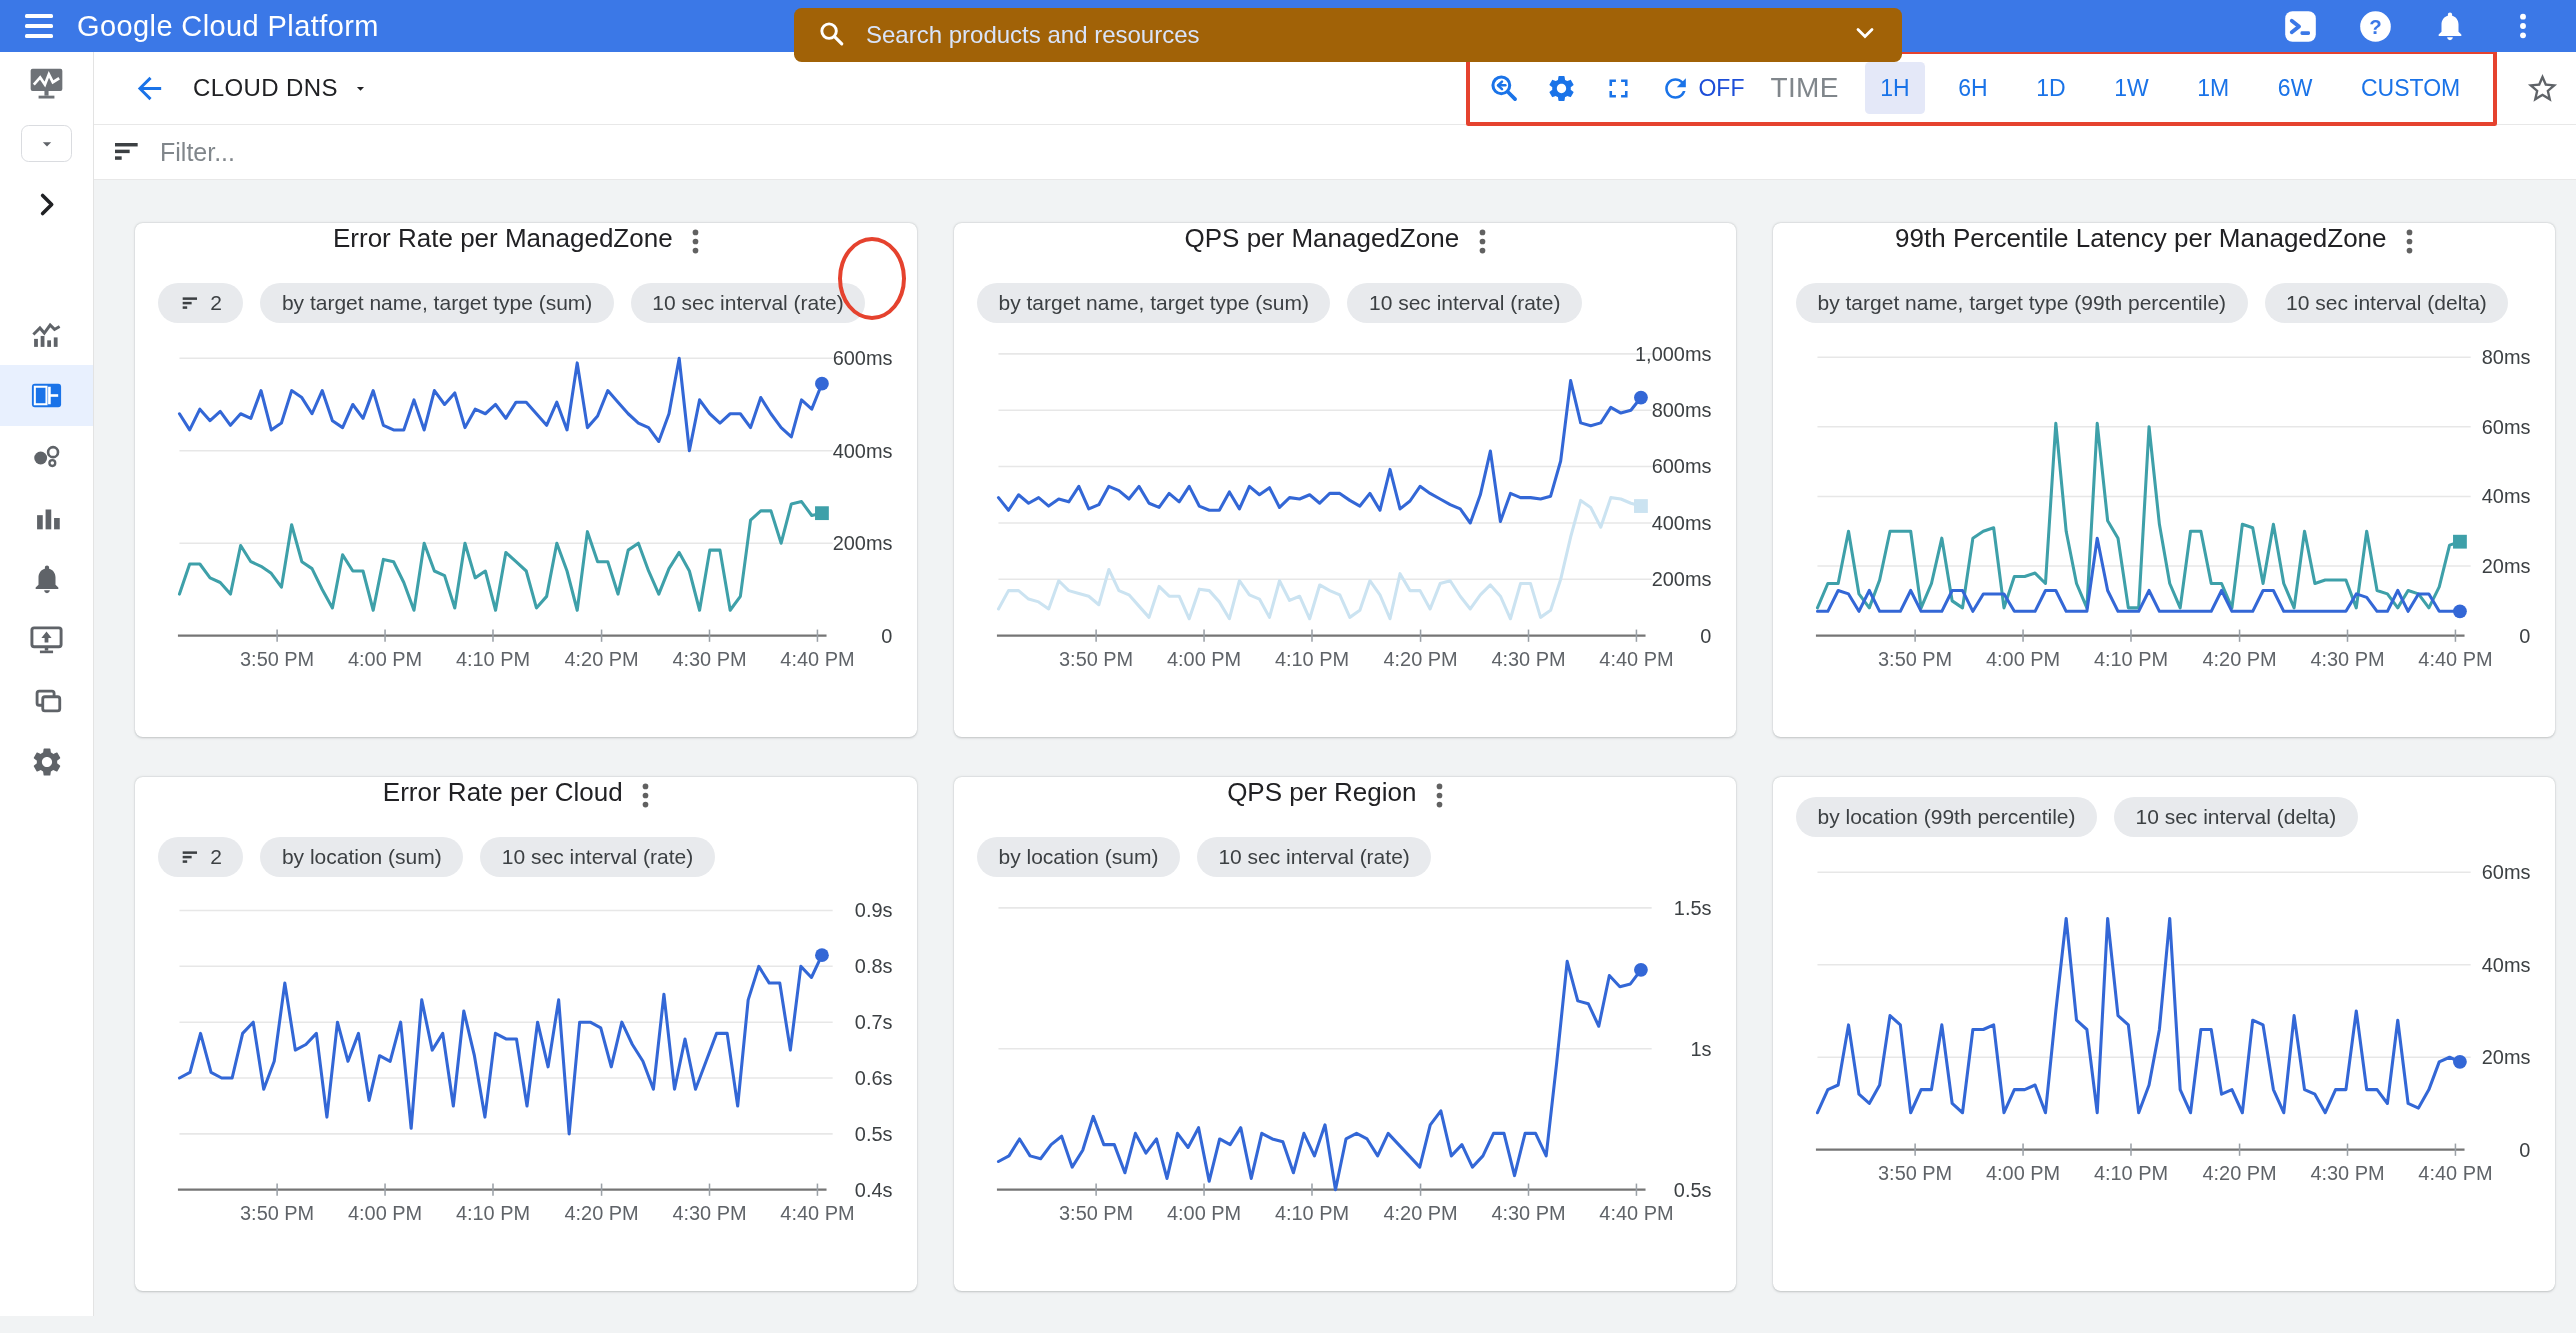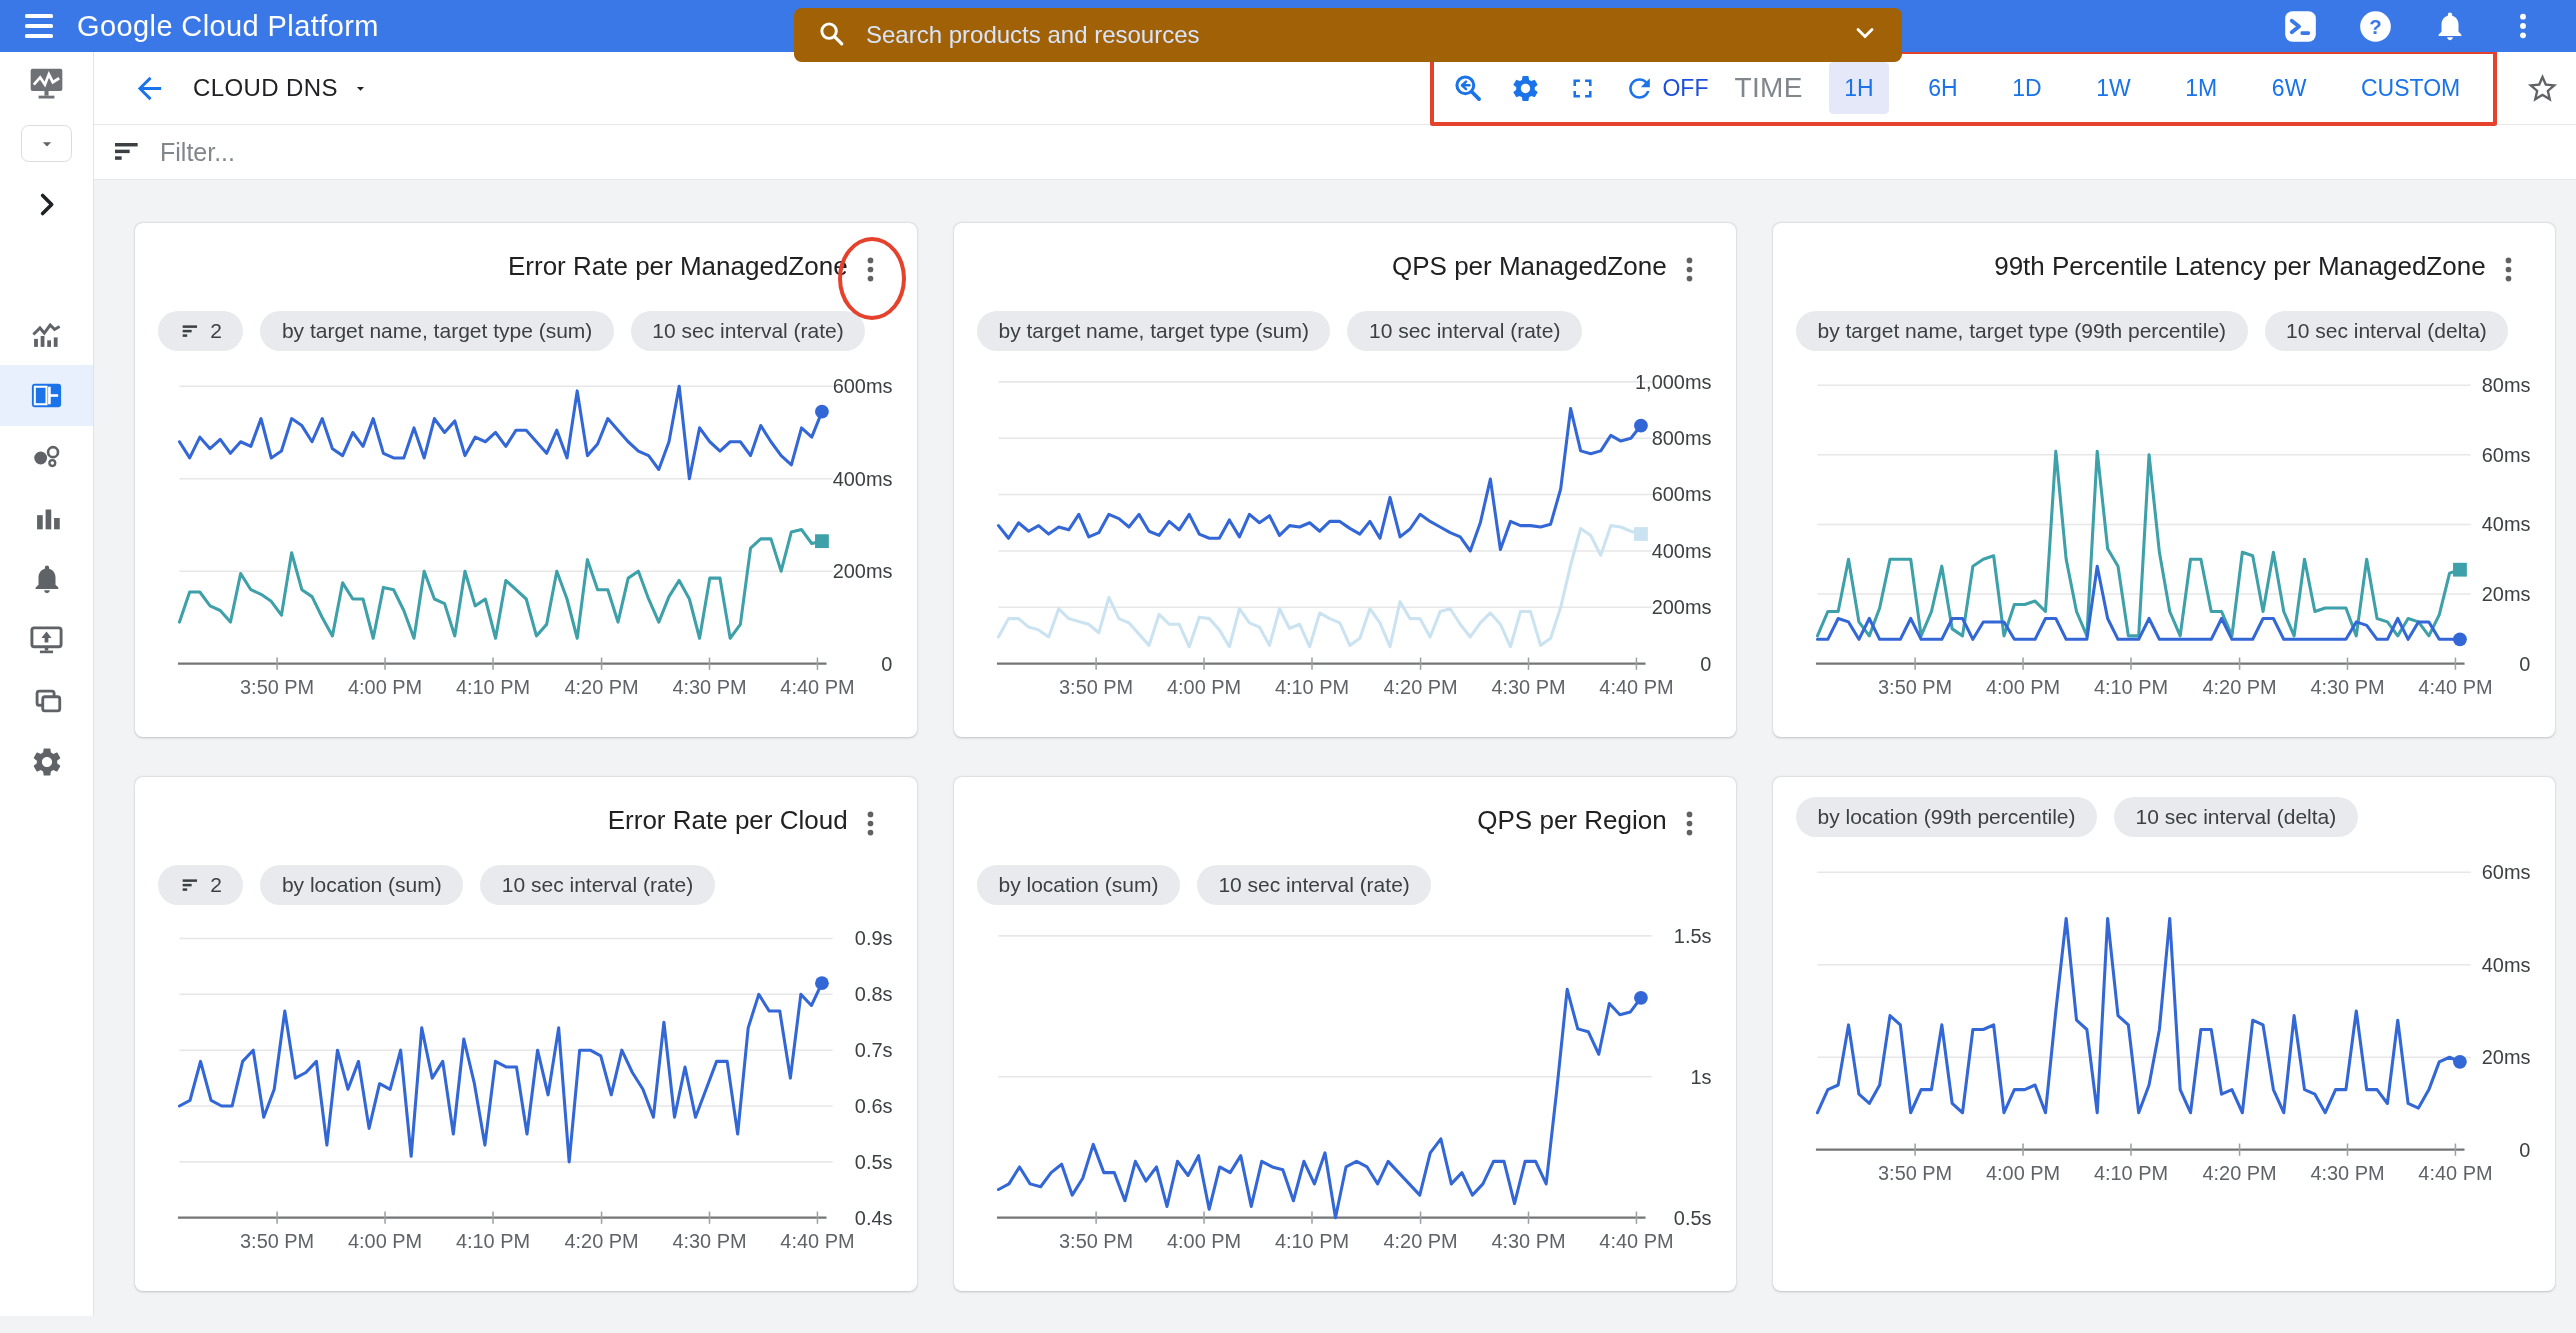--- a/index.html
+++ b/index.html
@@ -29,33 +29,33 @@
   
   .toolbar { height:73px; background:#fff; border-bottom:1.5px solid #E8E8E8; display:flex; align-items:center; padding:0 16px 0 38px; flex-shrink:0; }
   .back-arrow { margin-right:26px; cursor:pointer; display:flex; }
   .context-label { font-size:24px; font-weight:500; color:#202124; letter-spacing:0.4px; display:flex; align-items:center; gap:14px; cursor:pointer; }
   .tb-controls { margin-left:auto; display:flex; align-items:center; gap:26px; position:relative; padding:12.3px 21.5px; }
   .red-box { position:absolute; inset:0; border:4.6px solid #E5422E; border-radius:2.3px; pointer-events:none; }
   .tb-icon { display:flex; cursor:pointer; }
   .refresh-group { display:flex; align-items:center; gap:7.7px; cursor:pointer; }
   .refresh-label { color:#1d4ed8; font-size:23px; }
   .time-label { color:#80868B; font-size:28px; letter-spacing:0.4px; }
-  .time-btns { display:flex; align-items:center; gap:24px; }
+  .time-btns { display:flex; align-items:center; gap:18px; }
   .time-btn { font-size:23px; color:#1A73E8; padding:12.3px 15.3px; border-radius:4.6px; cursor:pointer; white-space:nowrap; }
   .time-btn.selected { background:#E4E8F8; }
   .star-btn { margin-left:28px; display:flex; cursor:pointer; }
 
   
   .filterbar { height:55px; background:#fff; border-bottom:1.5px solid #E8E8E8; display:flex; align-items:center; padding-left:17px; gap:17px; flex-shrink:0; }
   .filter-ph { color:#80868B; font-size:25px; }
 
   
   .content { flex:1; padding:43px 0 0 41px; display:grid; grid-template-columns:repeat(3,782px); grid-auto-rows:514px; column-gap:37px; row-gap:40px; align-content:start; overflow:hidden; }
   .card { background:#fff; border-radius:7.7px; box-shadow:0 0.8px 2.3px rgba(60,64,67,.25), 0 0 1.5px rgba(60,64,67,.12); padding:0 23px; position:relative; }
-  .card-head { display:flex; justify-content:flex-end; align-items:flex-start; margin-top:28px; }
+  .card-head { display:flex; justify-content:center; align-items:flex-start; }
   .card-title { font-size:26px; color:#212124; }
   .menu-dots { cursor:pointer; padding:3.1px 7.7px; }
   .chips { display:flex; gap:17px; margin-top:20px; }
   .chip { display:inline-flex; align-items:center; gap:9.2px; background:#E8EAED; border-radius:21.5px; height:40px; padding:0 21.5px; font-size:21px; color:#3C4043; white-space:nowrap; }
   .chart-wrap { margin-top:6.1px; }
   .chart-wrap text { font-family:"Liberation Sans", sans-serif; }
   .red-ellipse { position:absolute; top:14px; right:10.7px; width:68px; height:83px; border:4.6px solid #E5422E; border-radius:50%; pointer-events:none; }
 </style>
 </head>
 <body>

